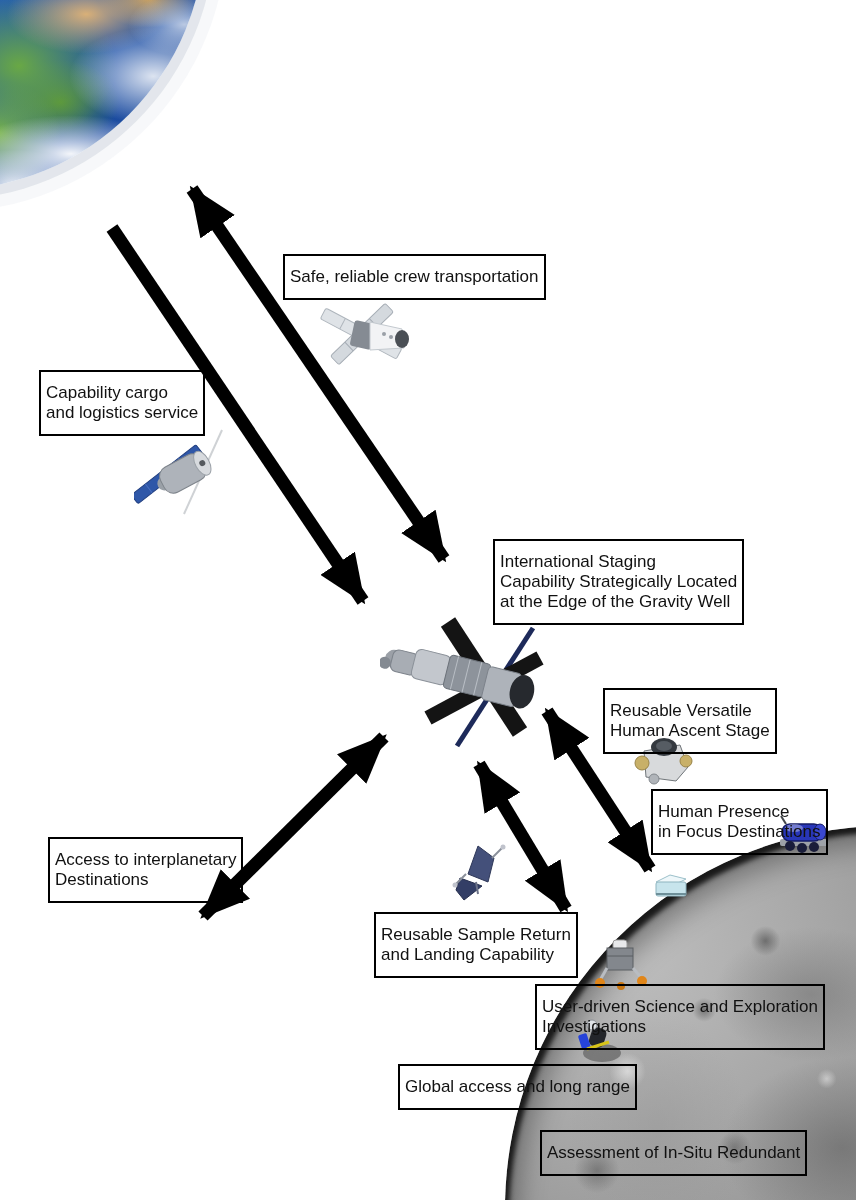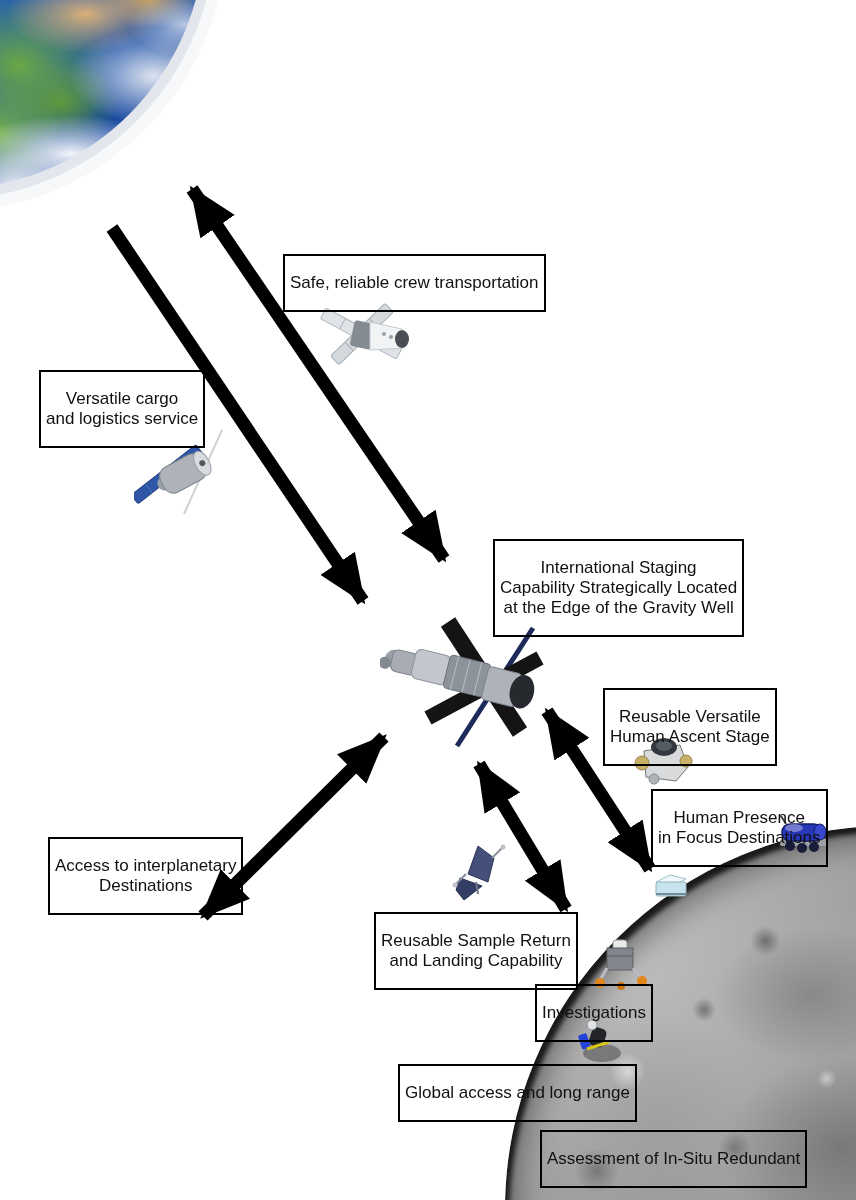--- a/index.html
+++ b/index.html
@@ -29,21 +29,21 @@
       radial-gradient(circle 30px at 12% 45%, rgba(70,70,70,0.45), rgba(70,70,70,0) 75%),
       radial-gradient(circle 14px at 42% 33%, rgba(230,230,230,0.6), rgba(230,230,230,0) 70%),
       radial-gradient(circle 22px at 30% 42%, rgba(65,65,65,0.4), rgba(65,65,65,0) 75%),
       radial-gradient(ellipse 130px 90px at 40% 22%, rgba(120,120,120,0.65), rgba(120,120,120,0) 75%),
       radial-gradient(ellipse 160px 120px at 44% 42%, rgba(92,92,92,0.55), rgba(92,92,92,0) 75%),
       radial-gradient(ellipse 120px 160px at 20% 40%, rgba(150,150,150,0.5), rgba(150,150,150,0) 75%),
       radial-gradient(circle at 17% 17%, #bdbdbd 0%, #a6a6a6 22%, #8f8f8f 42%, #7b7b7b 62%, #6f6f6f 100%);
     box-shadow:inset 7px 9px 5px -3px rgba(15,15,15,0.9), inset 18px 22px 28px -8px rgba(0,0,0,0.35);}
   
   .box{position:absolute;z-index:6;border:2px solid #000;background:transparent;color:#111;
-       font-size:17px;line-height:20px;text-align:center;padding:17px 5px;white-space:nowrap;}
+       font-size:17px;line-height:20px;padding:11px 5px;white-space:nowrap;}
   
   .veh{position:absolute;}
   #arrows{position:absolute;left:0;top:0;z-index:7;pointer-events:none;}
 </style>
 </head>
 <body>
 
 <div id="stage">
 
   <div id="moon"></div>
@@ -154,21 +154,21 @@
     <line x1="18" y1="36" x2="8" y2="46" stroke="#8a8f9a" stroke-width="2"></line>
     <circle cx="55" cy="9" r="2.5" fill="#c0c3cc"></circle>
       <circle cx="7" cy="47" r="2.5" fill="#c0c3cc"></circle>
     <line x1="28" y1="44" x2="30" y2="56" stroke="#6b7288" stroke-width="2"></line>
   </svg>
 
   <div class="box" style="left:283px;top:254px">
     <div>Safe, reliable crew transportation</div>
   </div>
   <div class="box" style="left:39px;top:370px">
-    <div>Versatile cargo</div>
+    <div>Capability cargo</div>
     <div>and logistics service</div>
   </div>
   <div class="box" style="left:493px;top:539px">
     <div>International Staging</div>
     <div>Capability Strategically Located</div>
     <div>at the Edge of the Gravity Well</div>
   </div>
   <div class="box" style="left:603px;top:688px">
     <div>Reusable Versatile</div>
     <div>Human Ascent Stage</div>
@@ -179,20 +179,21 @@
   </div>
   <div class="box" style="left:48px;top:837px">
     <div>Access to interplanetary</div>
     <div>Destinations</div>
   </div>
   <div class="box" style="left:374px;top:912px">
     <div>Reusable Sample Return</div>
     <div>and Landing Capability</div>
   </div>
   <div class="box" style="left:535px;top:984px">
+    <div>User-driven Science and Exploration</div>
     <div>Investigations</div>
   </div>
   <div class="box" style="left:398px;top:1064px">
     <div>Global access and long range</div>
   </div>
   <div class="box" style="left:540px;top:1130px">
     <div>Assessment of In-Situ Redundant</div>
   </div>
 
   <svg id="arrows" width="856" height="1200" viewBox="0 0 856 1200">

